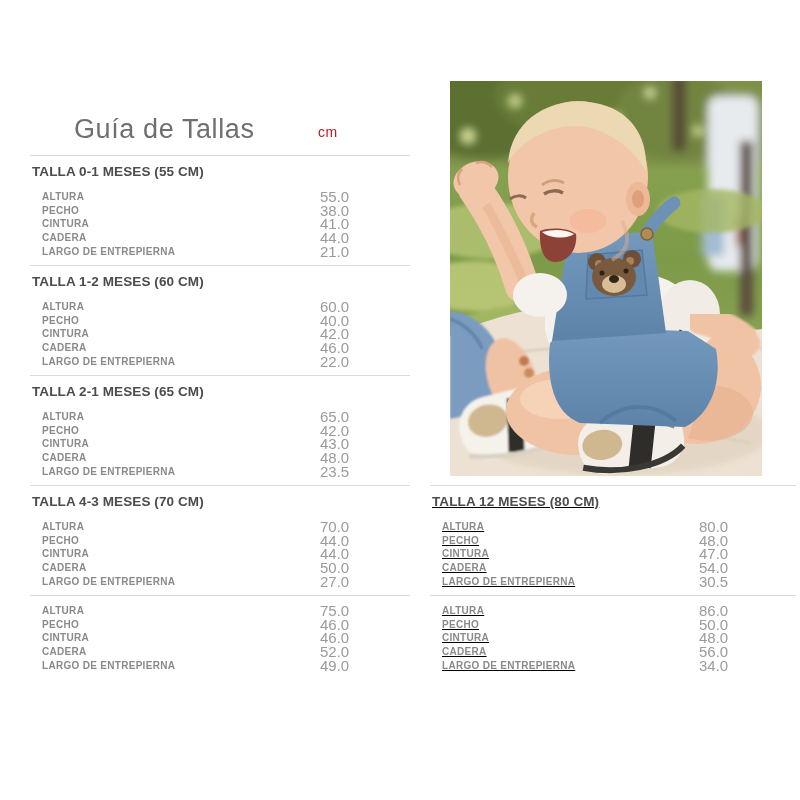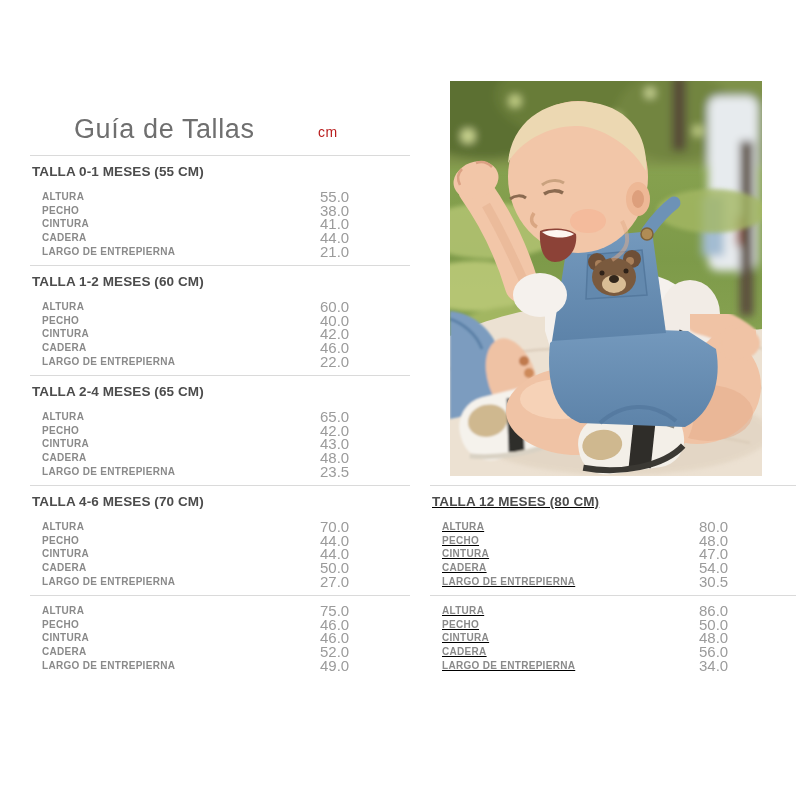--- a/index.html
+++ b/index.html
@@ -234,21 +234,21 @@
             <span class="val">46.0</span>
           </div>
         <div class="row">
             <span class="lbl">LARGO DE ENTREPIERNA</span>
             <span class="val">22.0</span>
           </div>
       </div>
     </section>
 
     <section class="size-section">
-      <h2>TALLA 2-4 MESES (65 CM)</h2>
+      <h2>TALLA 2-1 MESES (65 CM)</h2>
       <div class="rows">
         <div class="row">
             <span class="lbl">ALTURA</span>
             <span class="val">65.0</span>
           </div>
         <div class="row">
             <span class="lbl">PECHO</span>
             <span class="val">42.0</span>
           </div>
         <div class="row">
@@ -260,21 +260,21 @@
             <span class="val">48.0</span>
           </div>
         <div class="row">
             <span class="lbl">LARGO DE ENTREPIERNA</span>
             <span class="val">23.5</span>
           </div>
       </div>
     </section>
 
     <section class="size-section">
-      <h2>TALLA 4-6 MESES (70 CM)</h2>
+      <h2>TALLA 4-3 MESES (70 CM)</h2>
       <div class="rows">
         <div class="row">
             <span class="lbl">ALTURA</span>
             <span class="val">70.0</span>
           </div>
         <div class="row">
             <span class="lbl">PECHO</span>
             <span class="val">44.0</span>
           </div>
         <div class="row">

